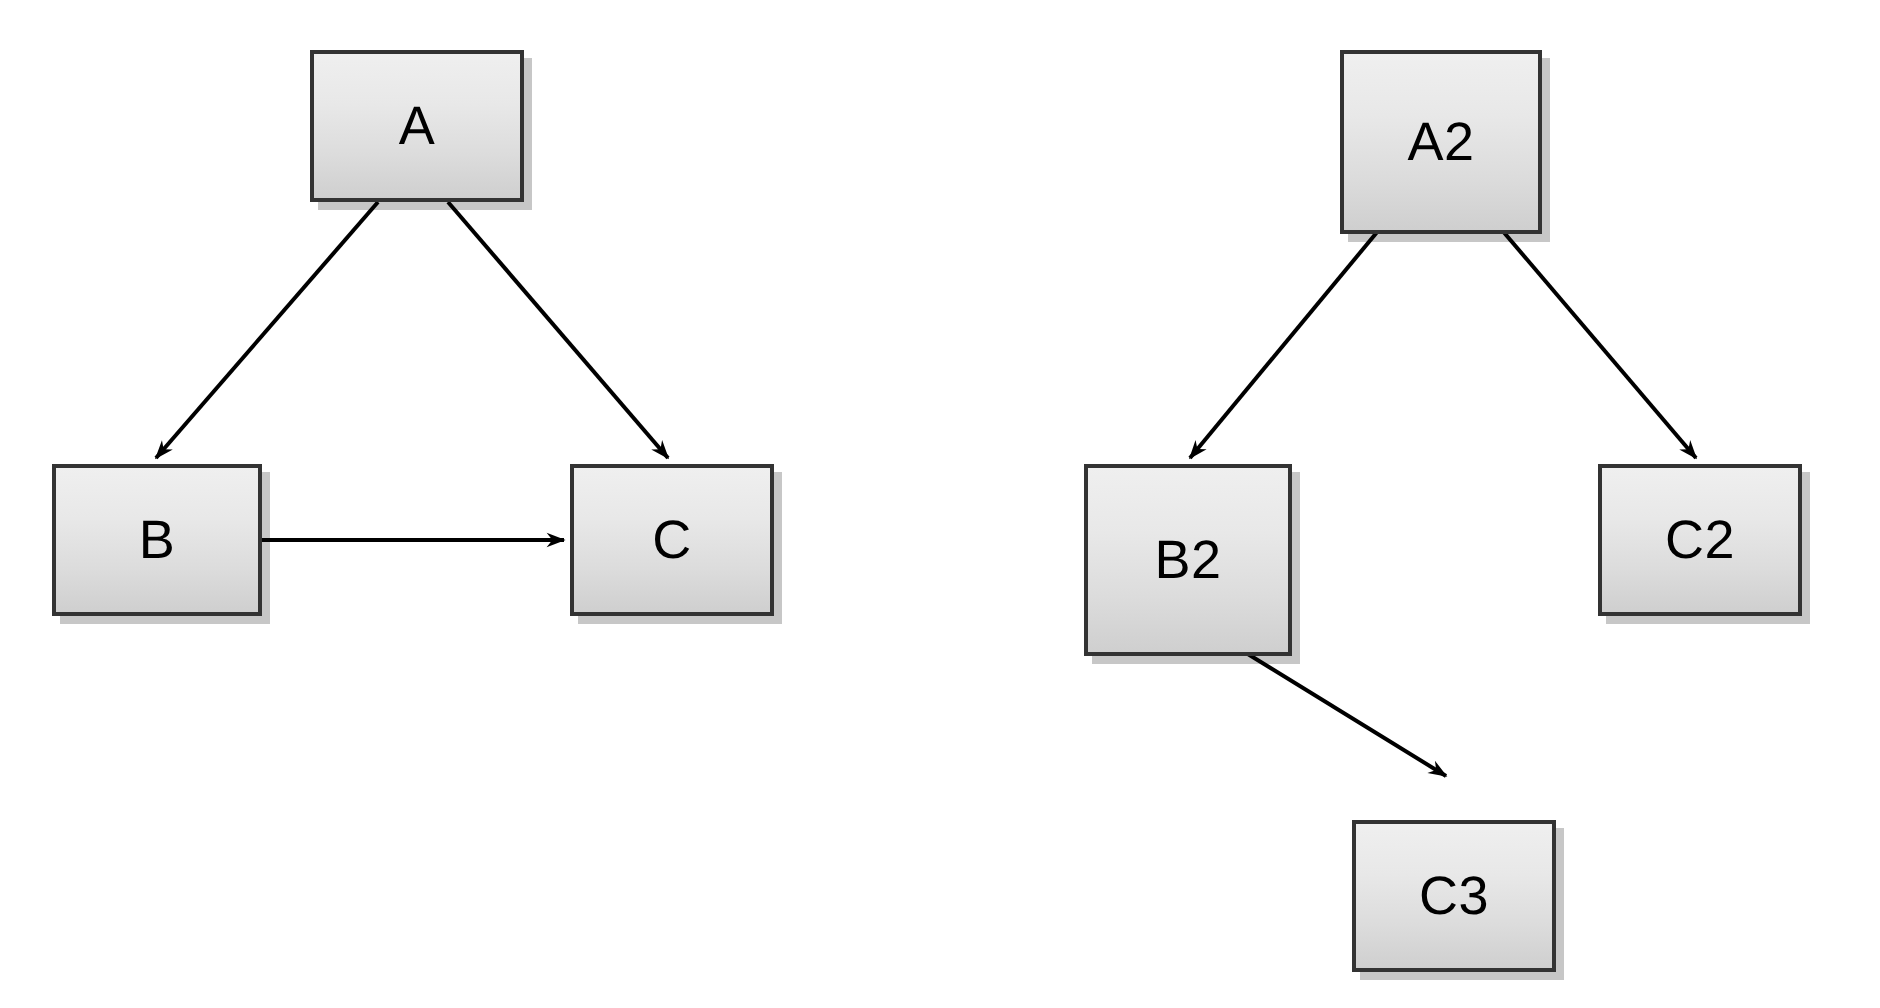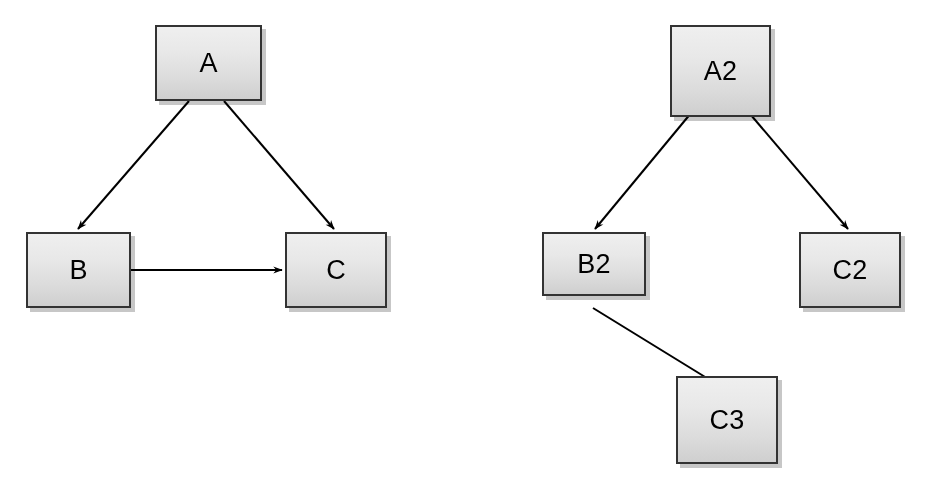--- a/index.html
+++ b/index.html
@@ -74,24 +74,24 @@
       </div>
       <div class="node" style="left: 26px; top: 232px; width: 105px; height: 76px;">
         <span class="node-label">B</span>
       </div>
       <div class="node" style="left: 285px; top: 232px; width: 102px; height: 76px;">
         <span class="node-label">C</span>
       </div>
       <div class="node" style="left: 670px; top: 25px; width: 101px; height: 92px;">
         <span class="node-label">A2</span>
       </div>
-      <div class="node" style="left: 542px; top: 232px; width: 104px; height: 64px; text-align: center;">
+      <div class="node" style="left: 542px; top: 232px; width: 104px; height: 96px; text-align: center;">
         <span class="node-label">B2</span>
       </div>
       <div class="node" style="left: 799px; top: 232px; width: 102px; height: 76px;">
         <span class="node-label">C2</span>
       </div>
-      <div class="node" style="left: 676px; top: 376px; width: 102px; height: 88px;">
+      <div class="node" style="left: 676px; top: 410px; width: 102px; height: 76px;">
         <span class="node-label">C3</span>
       </div>
     </div>
 
 </div>
 
 </body></html>

